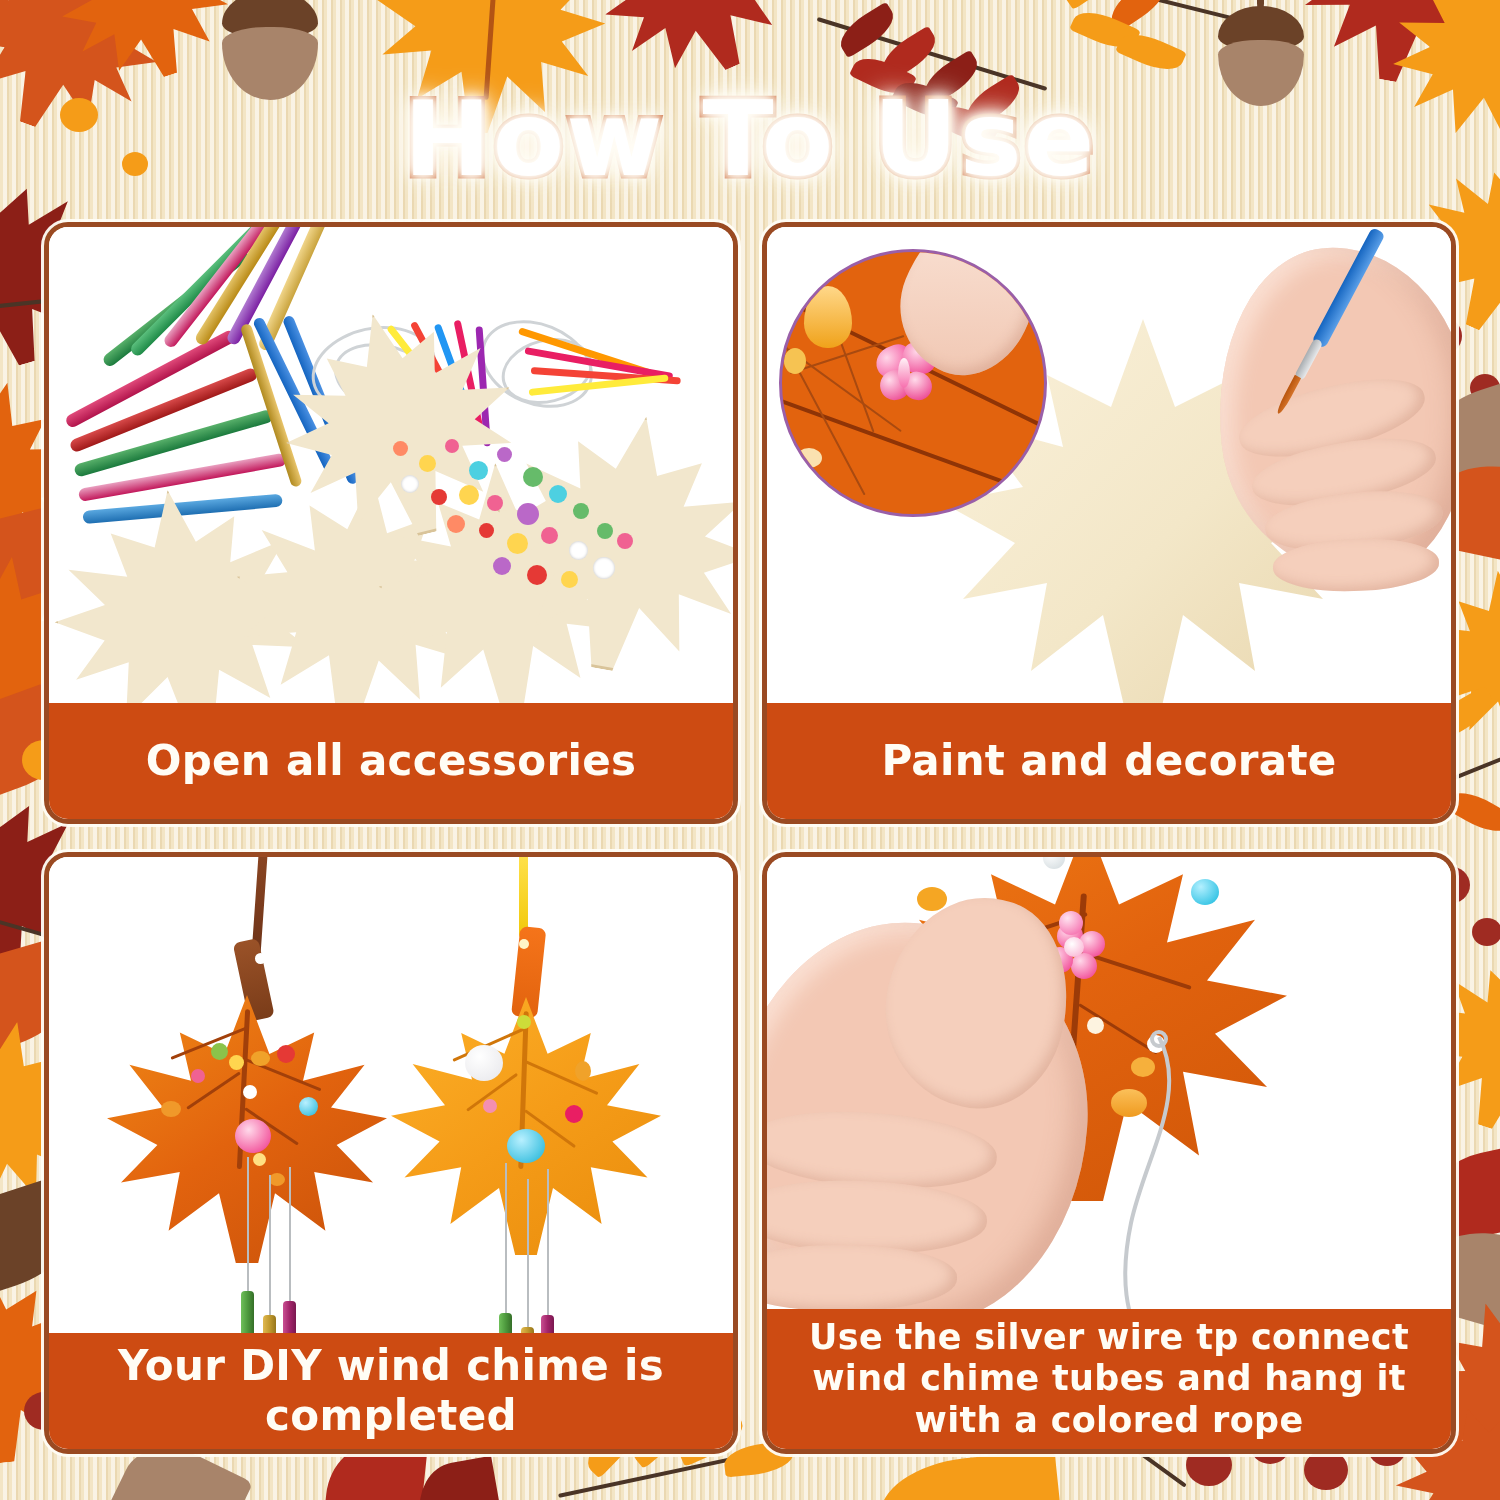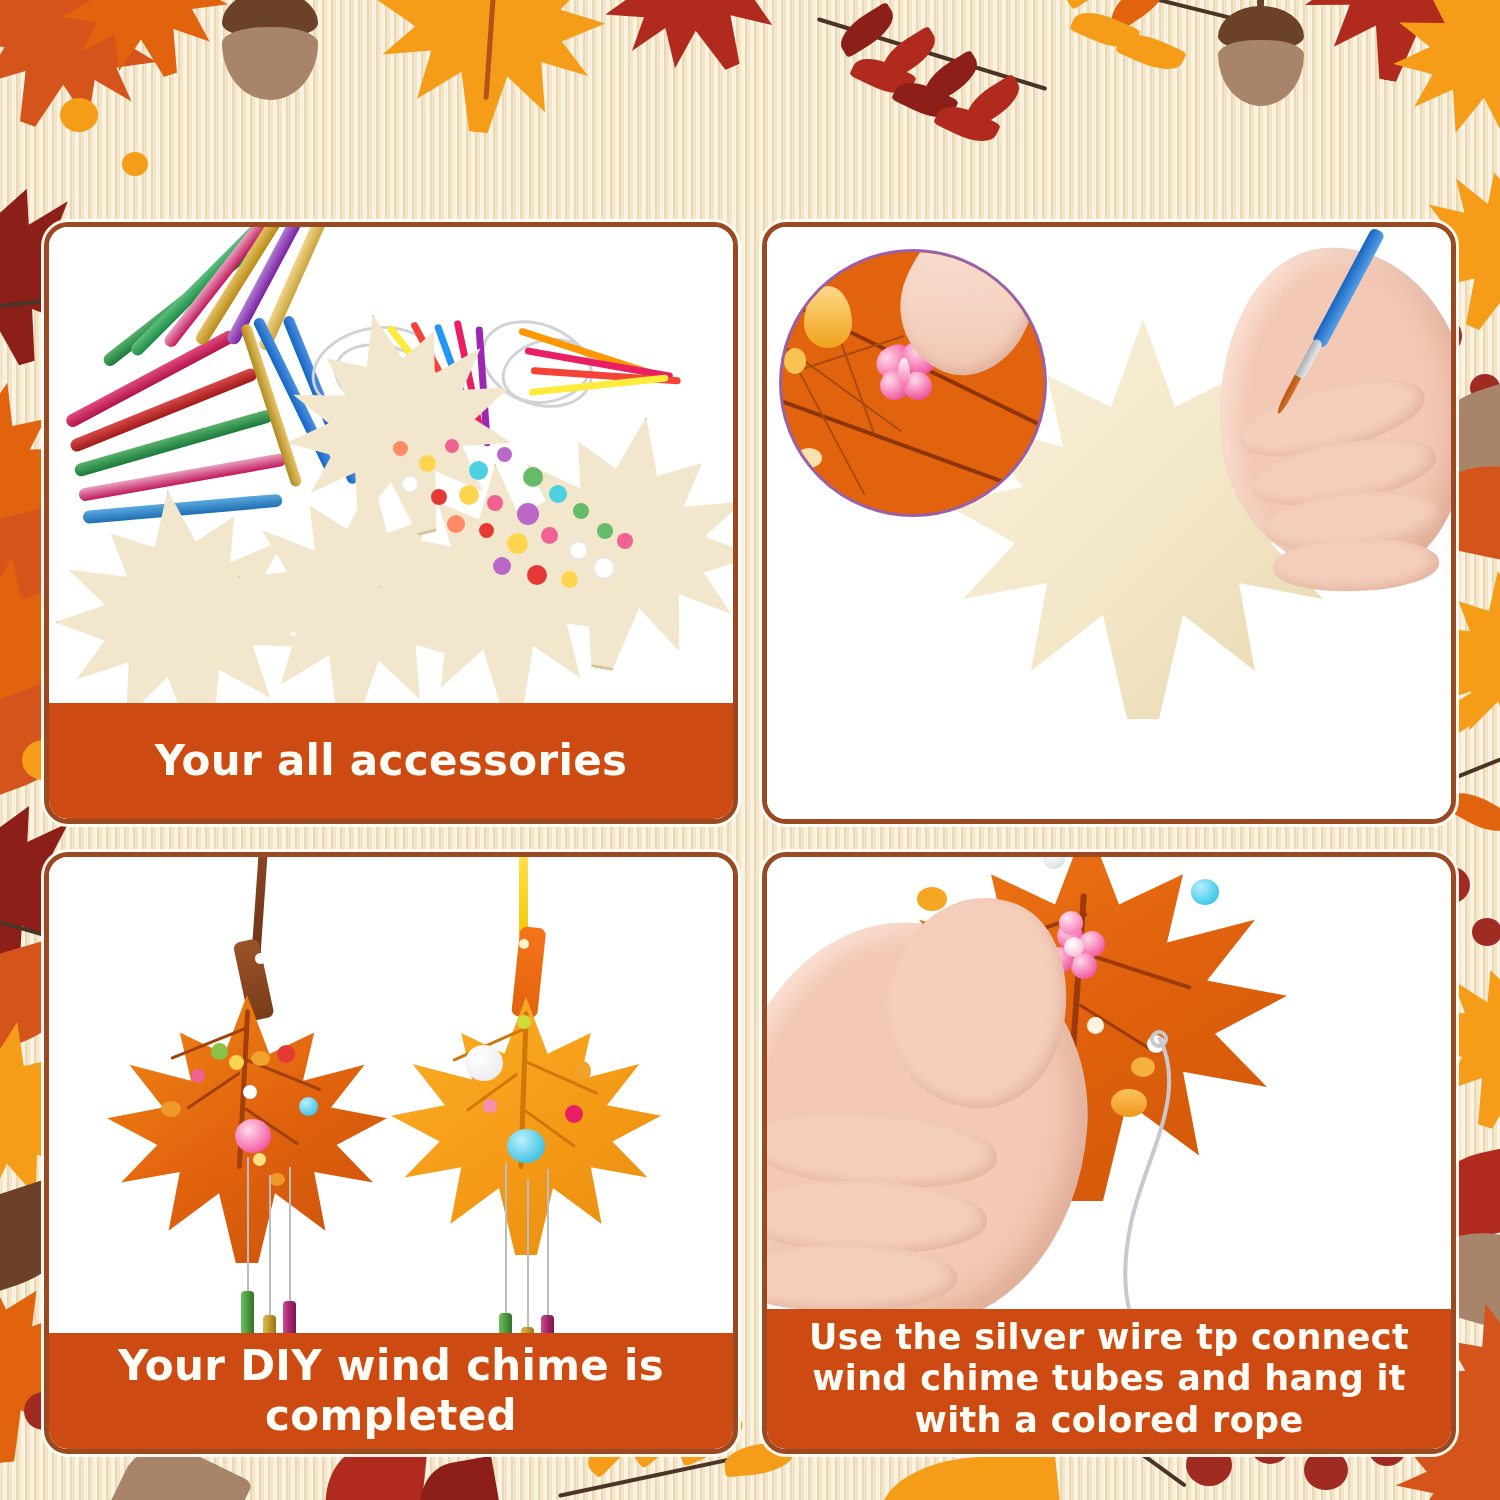--- a/index.html
+++ b/index.html
@@ -360,20 +360,23 @@
     <div class="deco sprig-leaf" style="left:724px; top:1444px; width:70px; height:30px; background:#f59c18; transform:rotate(-6deg);"></div>
     <div class="deco leaf-oval" style="left:880px; top:1458px; width:180px; height:100px; background:#f59c18; transform:rotate(-6deg);"></div>
     <div class="deco branch" style="left:1050px; top:1440px; width:150px; transform:rotate(36deg);"></div>
     <div class="deco berry" style="left:1186px; top:1444px; width:46px; height:42px; background:#9f2b22;"></div>
     <div class="deco berry" style="left:1250px; top:1426px; width:40px; height:38px; background:#9f2b22;"></div>
     <div class="deco berry" style="left:1304px; top:1450px; width:44px; height:40px; background:#9f2b22;"></div>
     <div class="deco berry" style="left:1368px; top:1430px; width:38px; height:36px; background:#9f2b22;"></div>
     <div class="deco maple" style="left:1394px; top:1396px; width:180px; height:175px; background:#d4541c; transform:rotate(22deg);"></div>
   </div>
 
+  <div id="title-wrap">
+    <div id="title">How To Use</div>
+  </div>
 
   <div id="grid">
 
     <div class="panel">
       <div class="photo">
 
         <div class="tube" style="left:18px; top:190px; width:190px; background:linear-gradient(#e04a7a,#b2144c); transform:rotate(-28deg);"></div>
         <div class="tube" style="left:22px; top:214px; width:200px; background:linear-gradient(#d84a4a,#a01919); transform:rotate(-22deg);"></div>
         <div class="tube" style="left:26px; top:238px; width:205px; background:linear-gradient(#58b06a,#1b7a3d); transform:rotate(-16deg);"></div>
         <div class="tube" style="left:30px; top:262px; width:210px; background:linear-gradient(#e9a0c0,#c2185b); transform:rotate(-10deg);"></div>
@@ -428,21 +431,21 @@
         <div class="gem" style="left:458px; top:306px; width:21px; height:21px; background:#ffd54f;"></div>
         <div class="gem" style="left:492px; top:300px; width:17px; height:17px; background:#f06292;"></div>
         <div class="gem" style="left:520px; top:314px; width:19px; height:19px; background:#ffffff; box-shadow:0 0 3px #bbb inset;"></div>
         <div class="gem" style="left:548px; top:296px; width:16px; height:16px; background:#66bb6a;"></div>
         <div class="gem" style="left:444px; top:330px; width:18px; height:18px; background:#ba68c8;"></div>
         <div class="gem" style="left:478px; top:338px; width:20px; height:20px; background:#e53935;"></div>
         <div class="gem" style="left:512px; top:344px; width:17px; height:17px; background:#ffd54f;"></div>
         <div class="gem" style="left:544px; top:330px; width:22px; height:22px; background:#ffffff; box-shadow:0 0 3px #bbb inset;"></div>
         <div class="gem" style="left:568px; top:306px; width:16px; height:16px; background:#f06292;"></div>
       </div>
-      <div class="caption single">Your all accessories</div>
+      <div class="caption single">Open all accessories</div>
     </div>
 
     <div class="panel">
       <div class="photo">
 
         <div class="woodleaf maple" style="left:176px; top:92px; width:400px; height:400px; border:0; background:
                linear-gradient(135deg,#faf1da 0%,#f3e7c8 55%,#e8d6ad 100%);
                box-shadow:0 6px 0 #b98a52;"></div>
 
         <div class="hand" style="left:452px; top:20px; width:250px; height:330px; transform:rotate(-6deg);"></div>
@@ -468,20 +471,21 @@
 
           <div class="gemdot" style="left:94px; top:94px; width:36px; height:32px; background:radial-gradient(circle at 35% 30%,#ffd6e8,#f0308a); border-radius:60% 40% 45% 55%; transform:rotate(-20deg);"></div>
           <div class="gemdot" style="left:120px; top:92px; width:34px; height:30px; background:radial-gradient(circle at 35% 30%,#ffd6e8,#ec2f86); border-radius:40% 60% 55% 45%; transform:rotate(20deg);"></div>
           <div class="gemdot" style="left:98px; top:118px; width:30px; height:30px; background:radial-gradient(circle at 35% 30%,#ffdaea,#e8287f); border-radius:55% 45% 50% 50%; transform:rotate(-12deg);"></div>
           <div class="gemdot" style="left:122px; top:120px; width:28px; height:28px; background:radial-gradient(circle at 35% 30%,#ffdaea,#e8287f); border-radius:45% 55% 50% 50%; transform:rotate(12deg);"></div>
           <div class="gemdot" style="left:116px; top:106px; width:12px; height:30px; background:linear-gradient(#fff2f7,#f76fae); border-radius:50%;"></div>
 
           <div class="finger" style="left:124px; top:-46px; width:130px; height:170px; background:linear-gradient(160deg,#fbe6da,#f0c5b0); border-radius:52% 48% 46% 54% / 58% 56% 44% 42%; transform:rotate(22deg);"></div>
         </div>
       </div>
+      <div class="caption single">Paint and decorate</div>
     </div>
 
     <div class="panel">
       <div class="photo">
 
         <div style="position:absolute; left:80px; top:0;">
           <div class="rope" style="left:126px; top:-4px; height:104px; background:linear-gradient(#8a4522,#6d3318); transform:rotate(4deg);"></div>
           <div class="stemstrip" style="left:120px; top:82px; width:26px; height:80px; background:linear-gradient(#9a5228,#7a3c19); transform:rotate(-12deg);"></div>
           <div class="gemdot" style="left:126px; top:96px; width:11px; height:11px; background:#ffffff;"></div>
 

